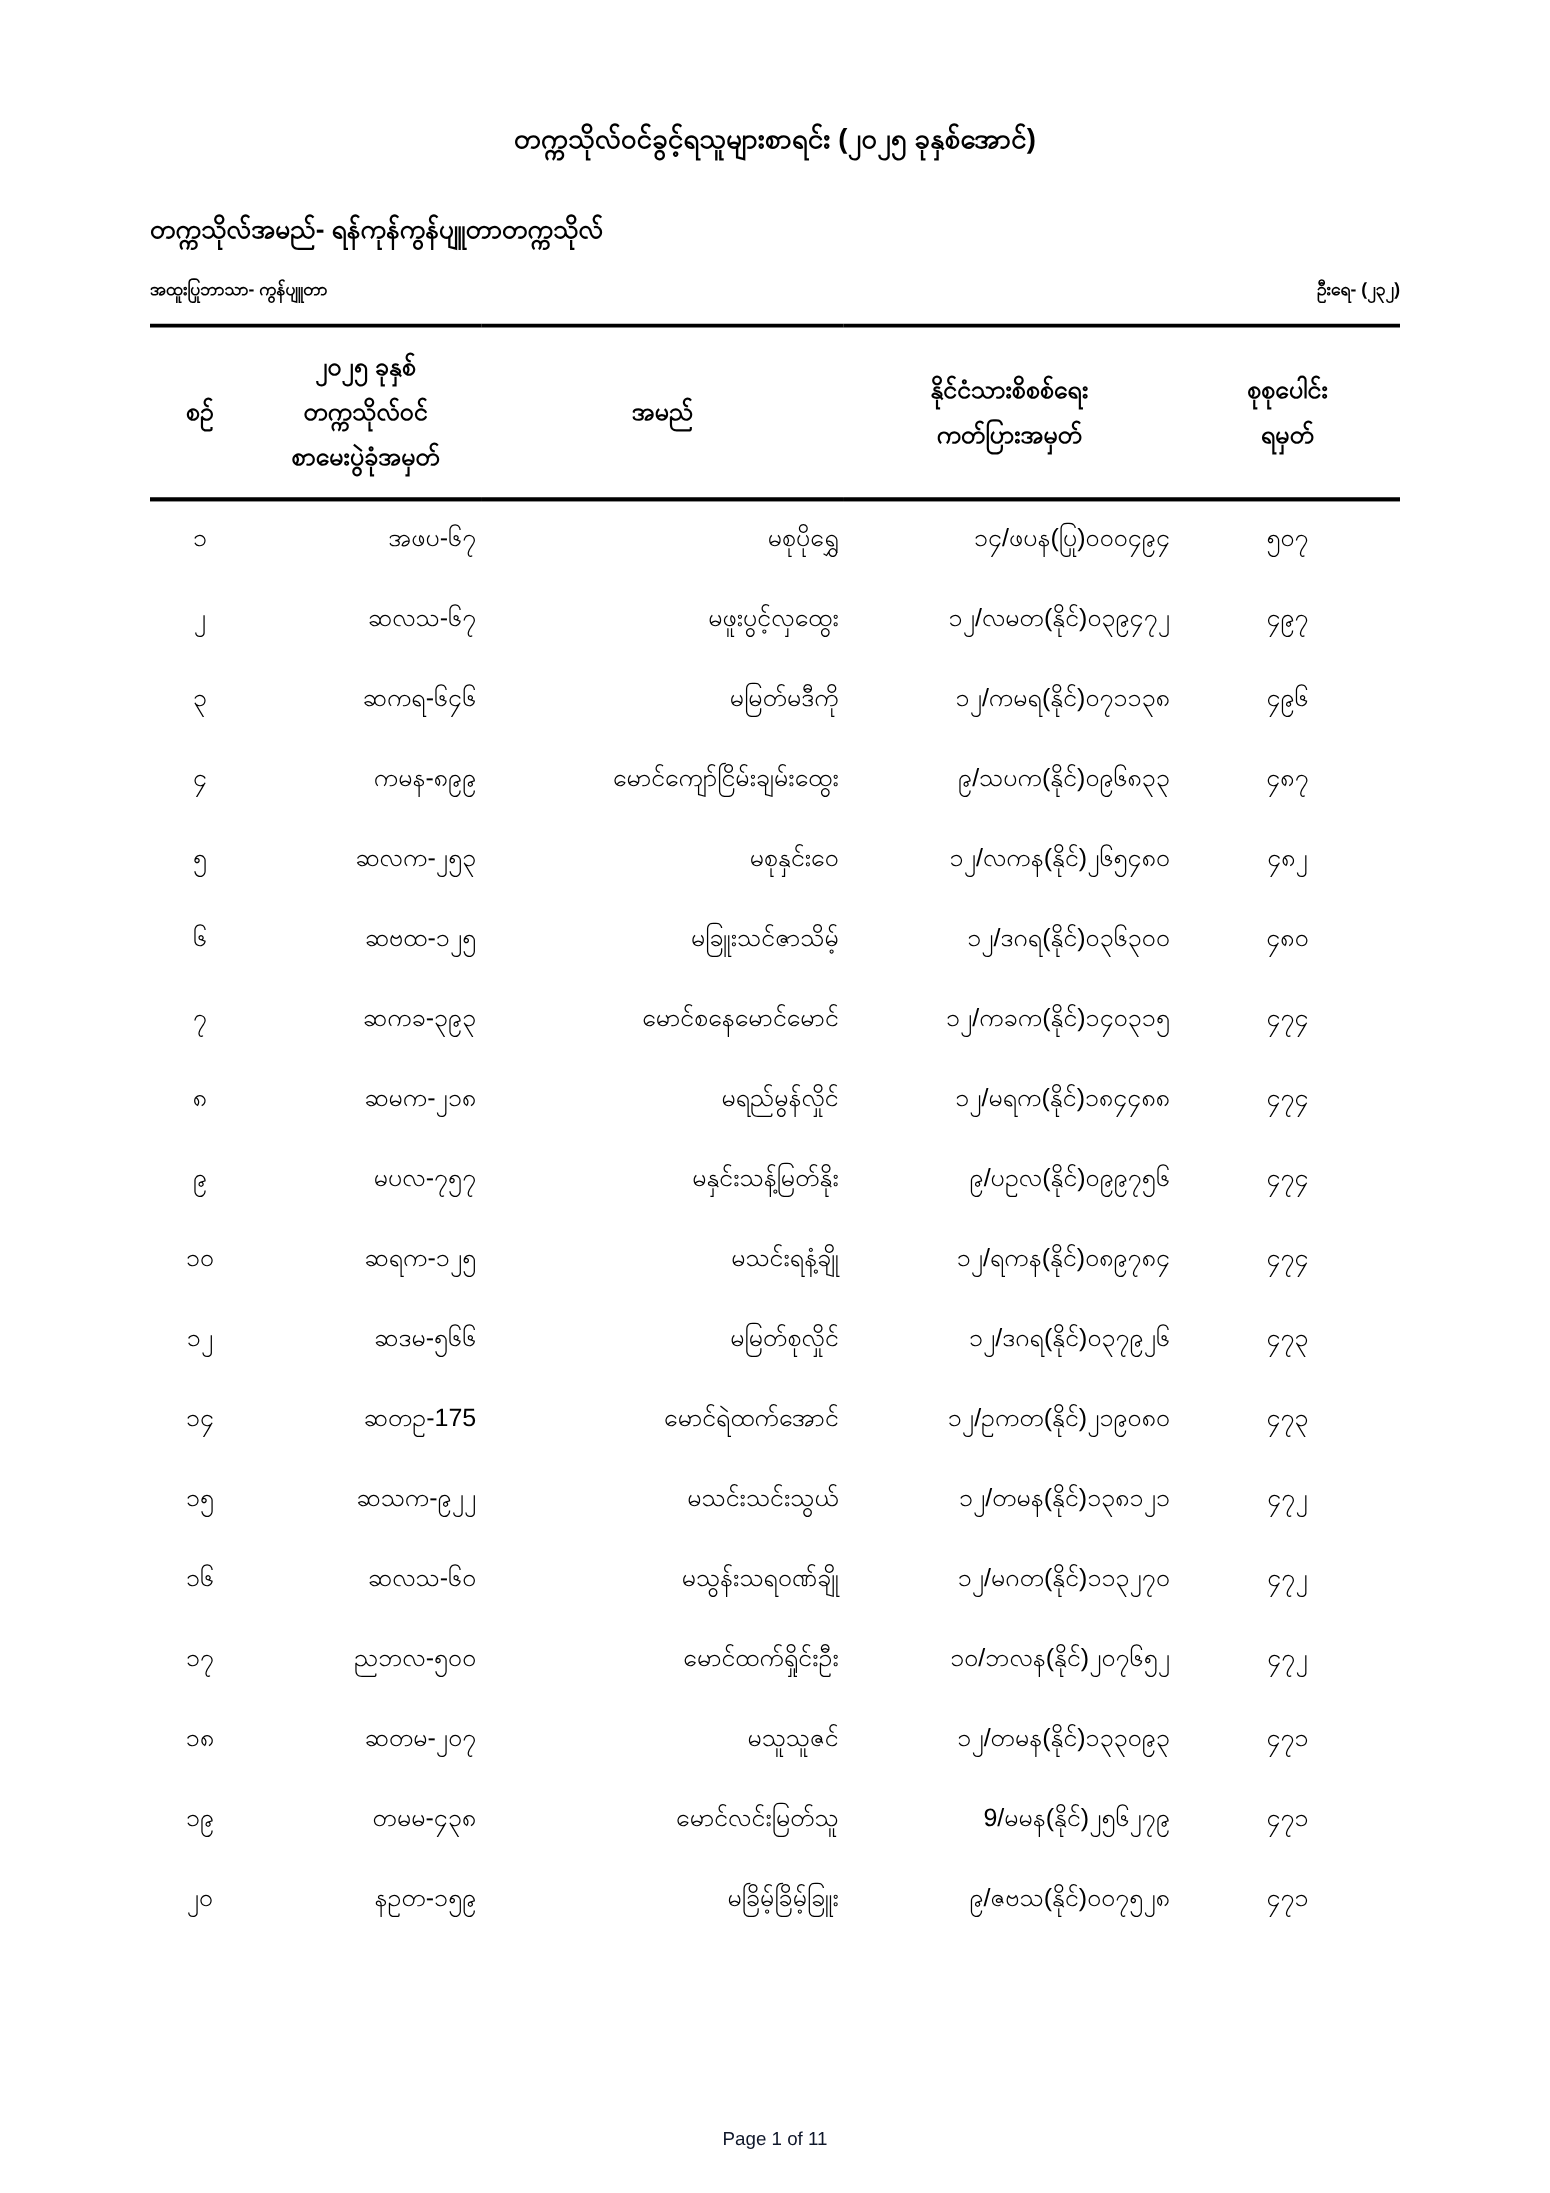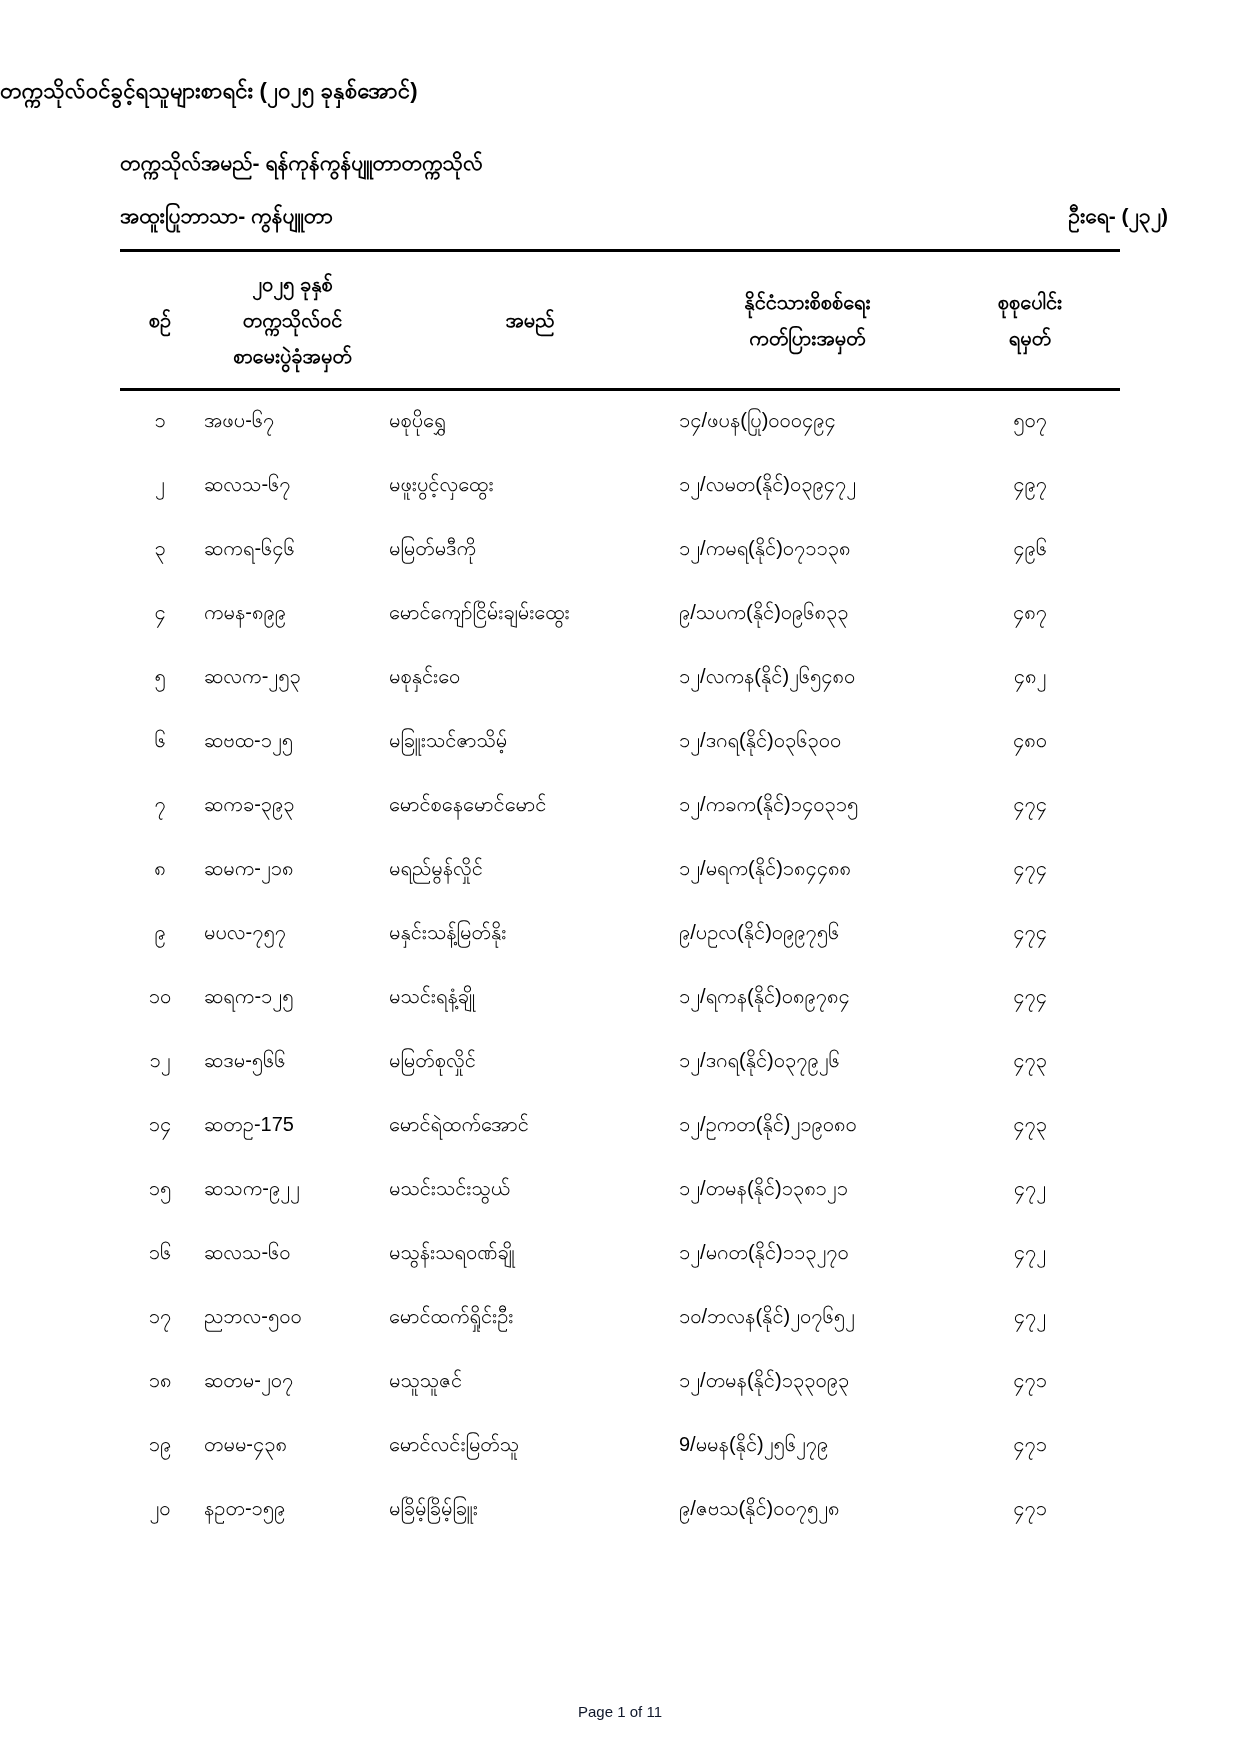--- a/index.html
+++ b/index.html
@@ -7,38 +7,38 @@
   .page {
     width: 1240px;
     height: 1754px;
     background: #ffffff;
     color: #000000;
     font-family: "Liberation Sans", sans-serif;
     position: relative;
     overflow: hidden;
   }
   .doc-title {
-    padding-top: 76px;
-    text-align: left;
+    padding-top: 96px;
+    text-align: center;
     font-size: 22px;
     font-weight: bold;
     letter-spacing: 0.2px;
   }
   .uni-line {
     margin: 40px 120px 16px 120px;
     font-size: 21px;
     font-weight: bold;
     text-align: left;
   }
   .major-row {
-    margin: 22px 72px 0 120px;
+    margin: 22px 120px 0 120px;
     display: flex;
     justify-content: space-between;
     align-items: center;
-    font-size: 21px;
+    font-size: 14px;
     font-weight: bold;
   }
   table.list {
     width: 1000px;
     margin: 16px auto 0 auto;
     border-collapse: collapse;
     border-top: 3px solid #000;
   }
   table.list col.c-no    { width: 80px; }
   table.list col.c-roll  { width: 185px; }
@@ -53,21 +53,21 @@
     padding: 14px 4px;
     line-height: 1.8;
     border-bottom: 3px solid #000;
   }
   tbody td {
     font-size: 20px;
     height: 64px;
     vertical-align: middle;
     padding: 0 4px;
   }
-  .al { text-align: left; }
+  .al { text-align: right; }
   .ac { text-align: center; }
   .hdr-line { display: block; }
   .page-footer {
     position: absolute;
     bottom: 34px;
     left: 0;
     width: 100%;
     text-align: center;
     font-size: 15px;
     color: #0f172a;

